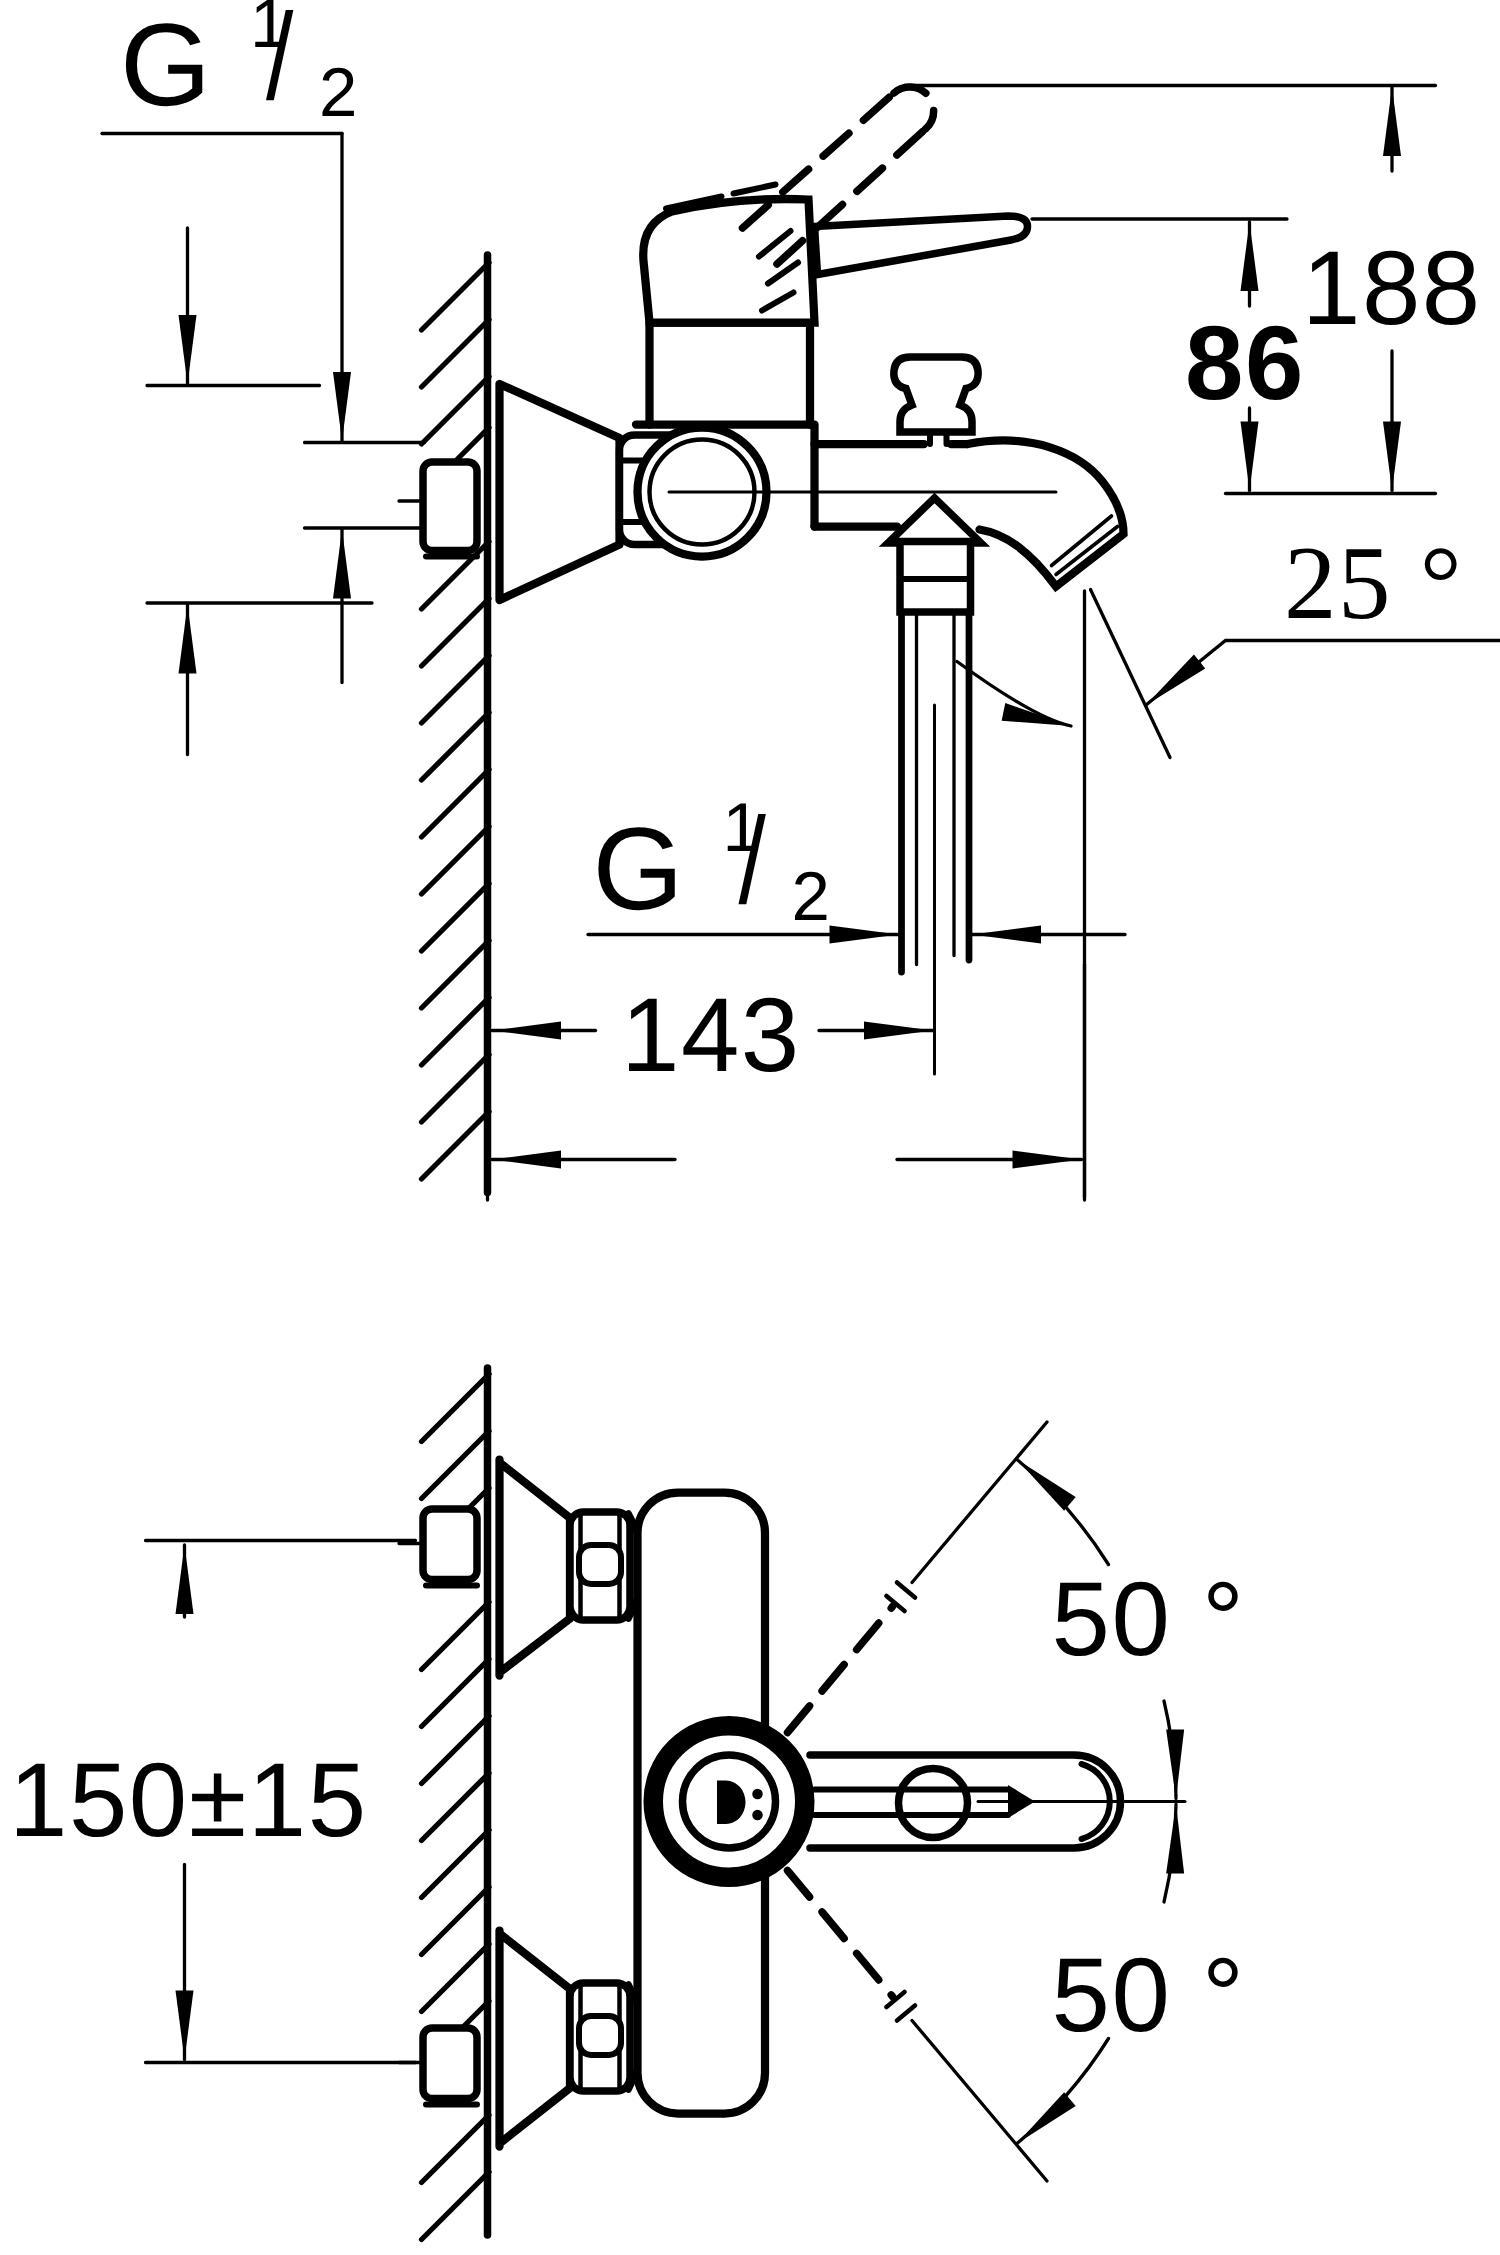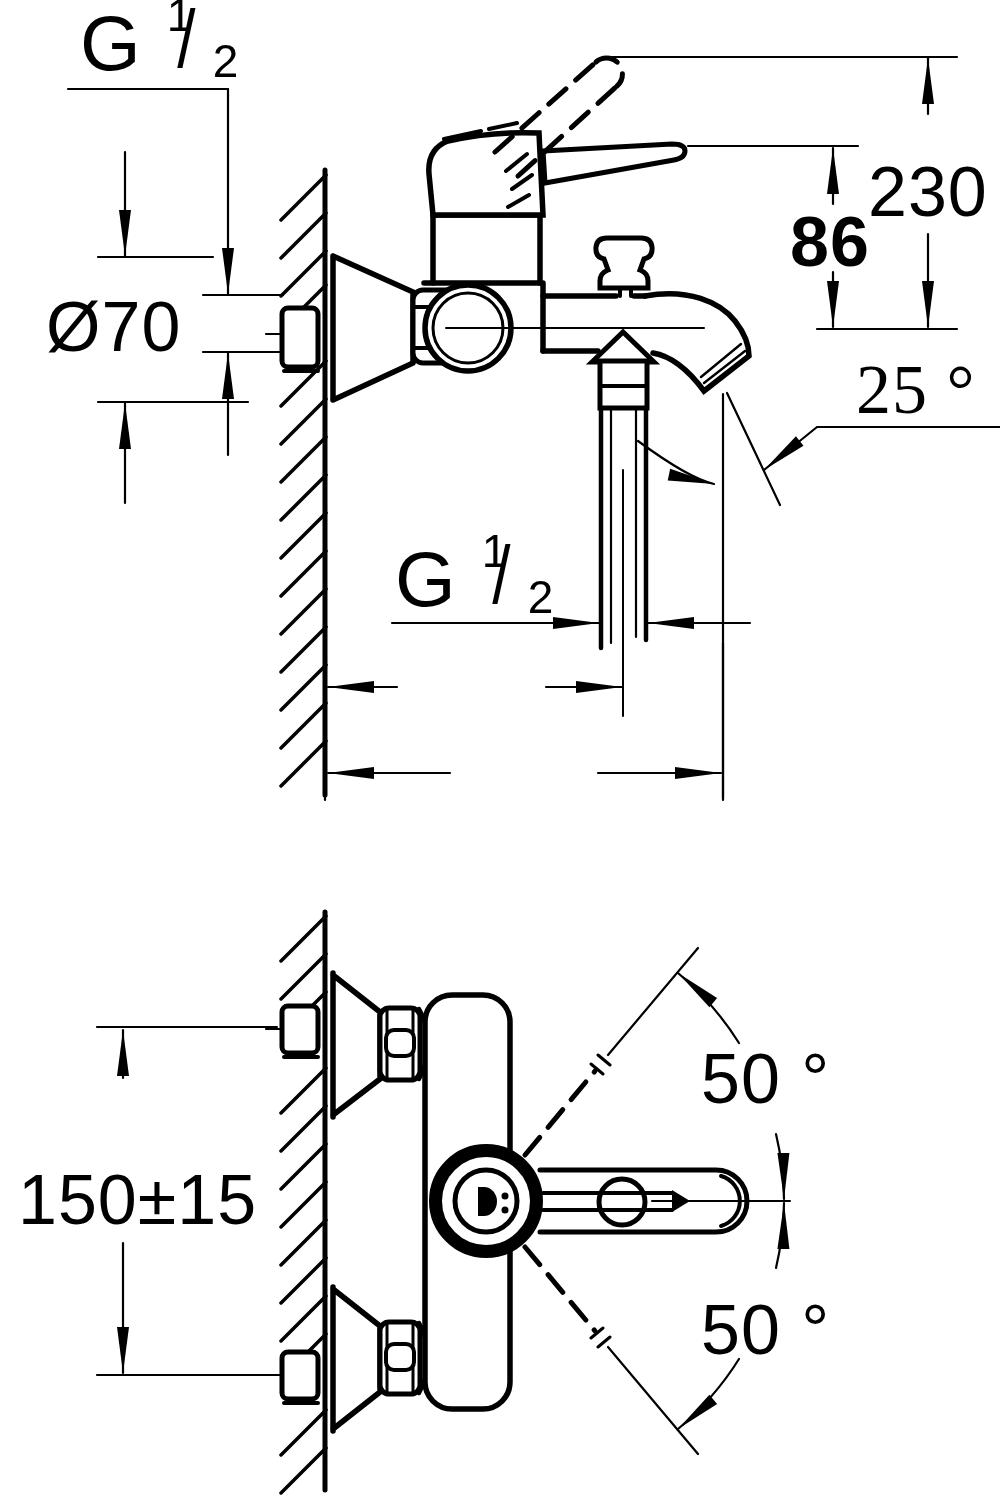--- a/index.html
+++ b/index.html
@@ -205,38 +205,38 @@
 
   <div class="gthread" style="left:80px;top:4px;">
     <span class="g">G</span>
     <span class="frac">
       <span class="num">1</span>
       <span class="sl">/</span>
       <span class="den">2</span>
     </span>
   </div>
 
-  <div class="dim" style="left:46px;top:292px;">Ø70</div>
-
-  <div class="dim" style="left:868px;top:157px;">230</div>
+
+  <div class="dim" style="left:868px;top:157px;">188</div>
 
   <div class="dim" style="left:790px;top:207px;font-weight:bold;">86</div>
 
   <div class="dim" style="left:856px;top:355px;font-family:Liberation Serif, serif;">25 °</div>
 
   <div class="gthread" style="left:395px;top:540px;">
     <span class="g">G</span>
     <span class="frac">
       <span class="num">1</span>
       <span class="sl">/</span>
       <span class="den">2</span>
     </span>
   </div>
 
-
-
-  <div class="dim" style="left:18px;top:1165px;">150±15</div>
+  <div class="dim" style="left:414px;top:655px;">143</div>
+
+
+  <div class="dim" style="left:6px;top:1165px;">150±15</div>
 
   <div class="dim" style="left:701px;top:1044px;">50 °</div>
 
   <div class="dim" style="left:701px;top:1295px;">50 °</div>
 
 </div>
 
 </body></html>

